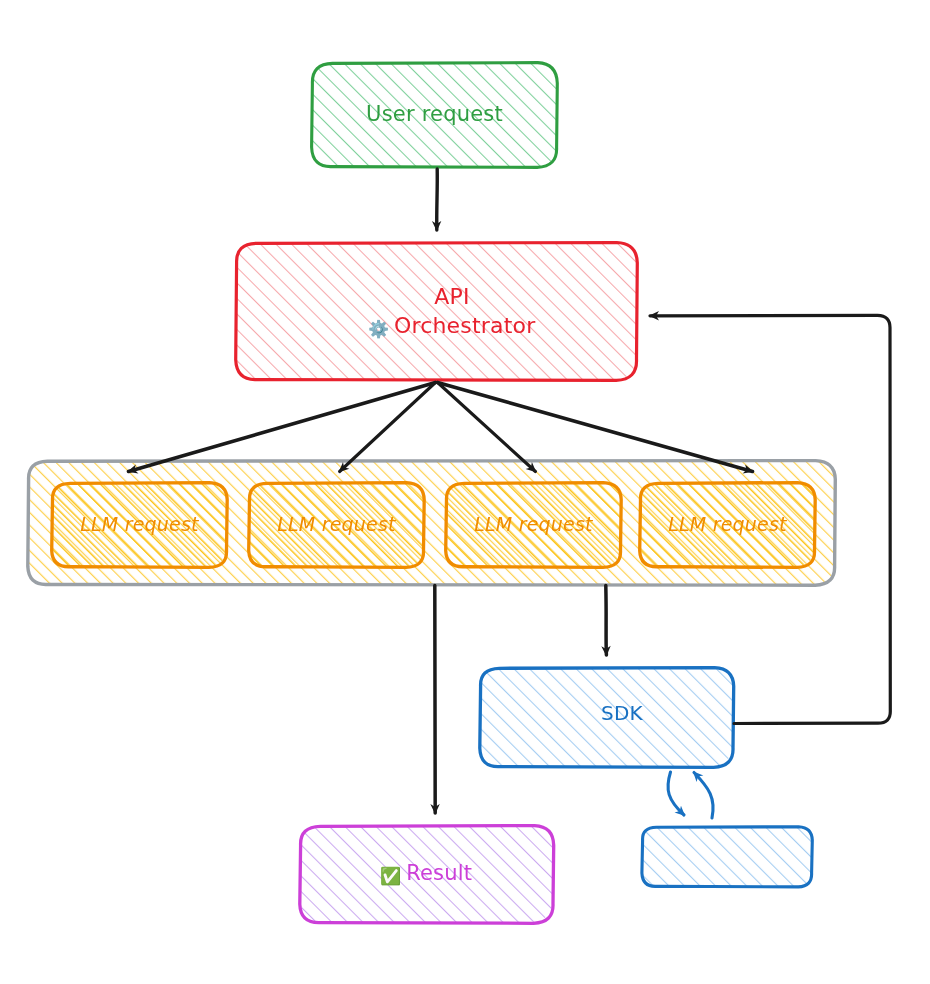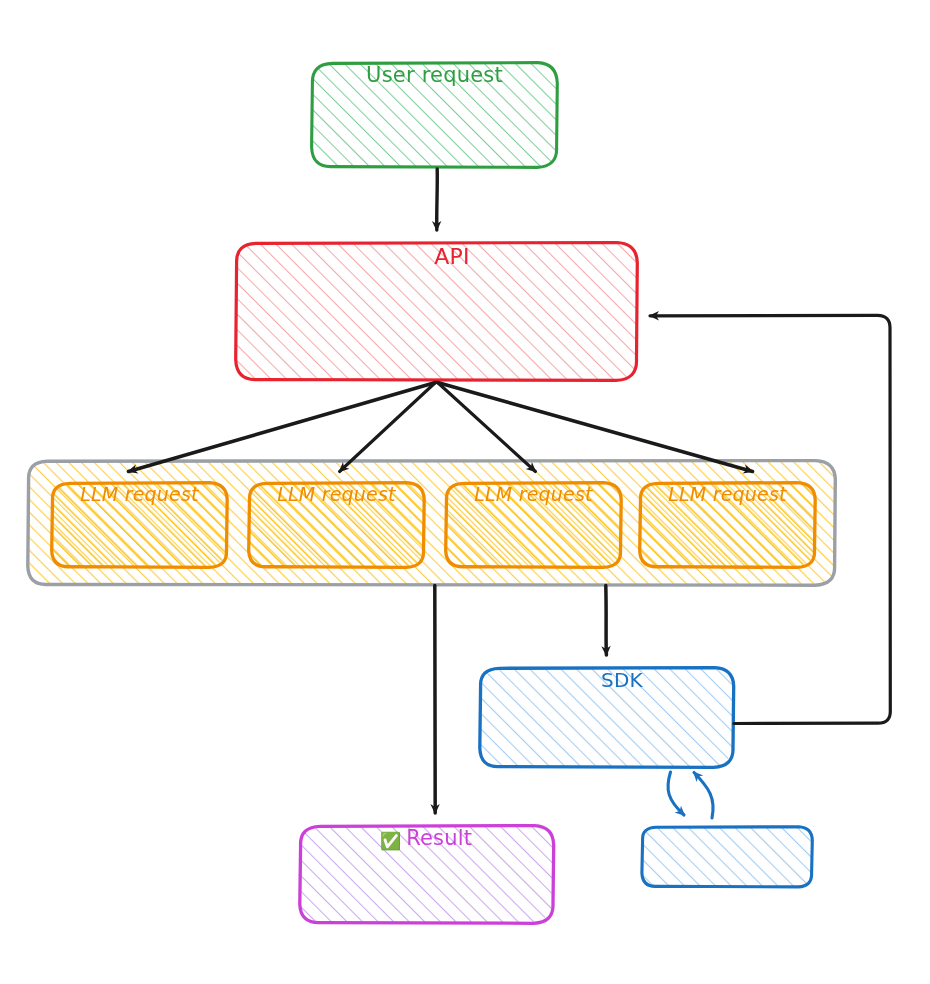--- a/index.html
+++ b/index.html
@@ -23,20 +23,21 @@
     left: 0;
     top: 0;
     width: 930px;
     height: 984px;
     overflow: visible;
   }
   .node {
     position: absolute;
     box-sizing: border-box;
     display: flex;
+    align-items: center;
     justify-content: center;
     text-align: center;
   }
   .node-label {
     position: relative;
     z-index: 3;
     line-height: 1.32;
     white-space: nowrap;
     letter-spacing: 0.2px;
   }
@@ -97,20 +98,23 @@
     </div>
   </div>
 
   <svg class="layer" aria-hidden="true">
     <rect x="237" y="243" width="399" height="136" rx="19" ry="19" fill="url(#hatch-red)" stroke="none"></rect>
     <path d="M256.6,243.3 L616.9,242.5 Q636.8,243.4 637.3,262.8 L636.5,359.4 Q637.4,379.6 616.2,380.4 L256.4,379.5 Q236.6,380.3 235.7,359.8 L236.6,262.6 Q235.9,243.8 256.6,243.3" fill="none" stroke="#e8222e" stroke-width="3.2" stroke-linecap="round" stroke-linejoin="round"></path>
   </svg>
   <div class="node" style="left:236px; top:242px; width:401px; height:138px;">
     <div class="node-label" style="color:#e8222e; font-size:22px;">
       <span class="sub">API</span>
+      <span class="sub">
+        <span class="emoji">⚙️</span><span>Orchestrator</span>
+      </span>
     </div>
   </div>
 
   <svg class="layer" aria-hidden="true">
     <rect x="29" y="461" width="805" height="123" rx="18" ry="18" fill="url(#hatch-yellow)" stroke="none"></rect>
     <path d="M47.4,461.2 L815.6,460.6 Q834.8,461.4 835.3,479.2 L834.6,566.1 Q835.4,584.4 815.1,585.2 L47.1,584.4 Q28.6,585.2 27.8,566.4 L28.6,479.4 Q27.9,461.7 47.4,461.2" fill="none" stroke="#9aa0a6" stroke-width="3.4" stroke-linecap="round" stroke-linejoin="round"></path>
   </svg>
   <div class="node" style="left:28px; top:460px; width:807px; height:125px;"></div>
 
   <svg class="layer" aria-hidden="true">

